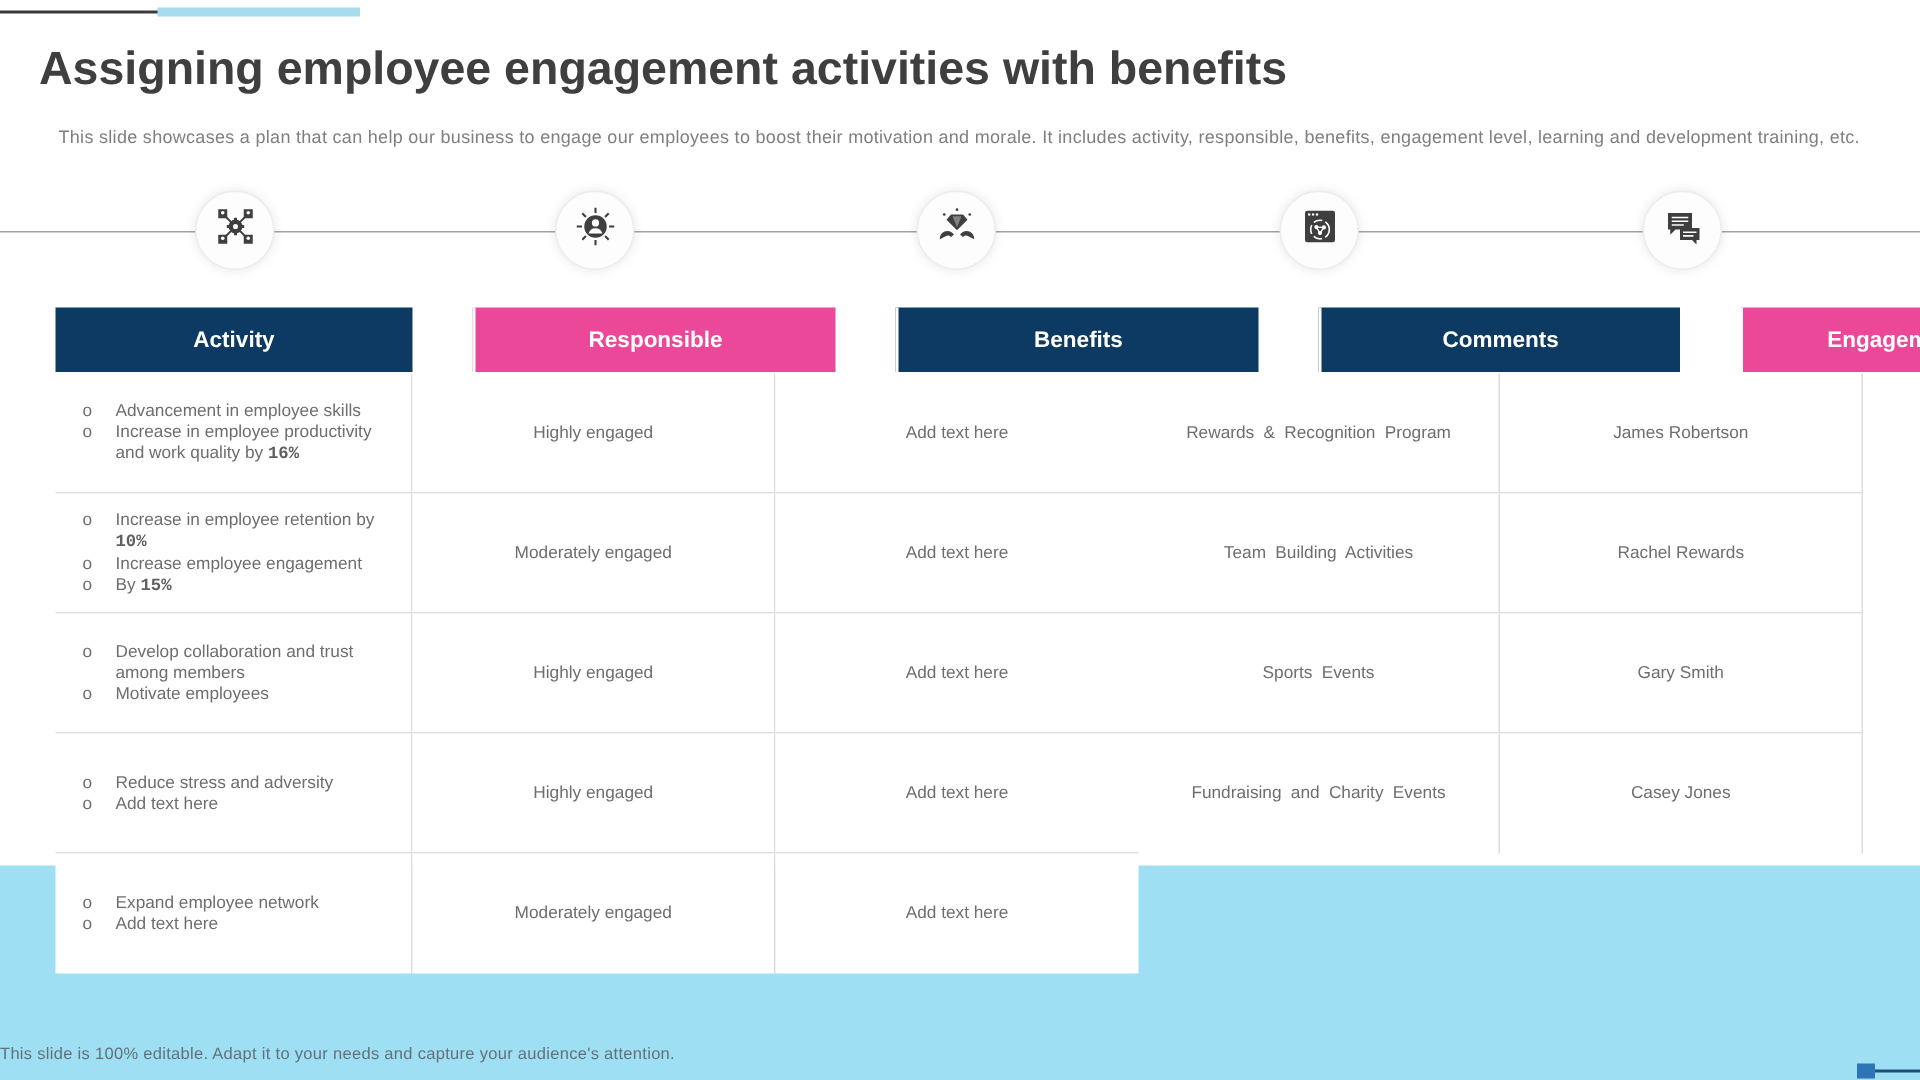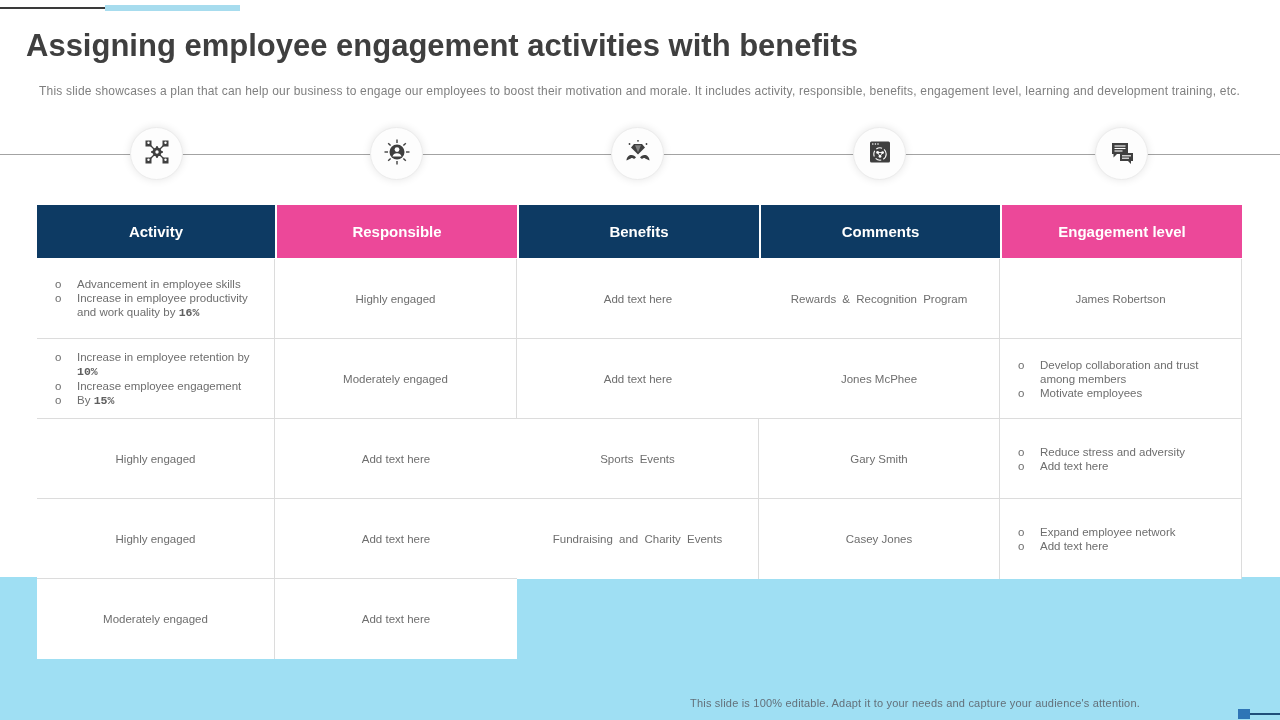--- a/index.html
+++ b/index.html
@@ -34,21 +34,22 @@
     box-shadow:0 0 8px rgba(0,0,0,0.10);
     display:flex; align-items:center; justify-content:center;
   }
   .icon-circle svg { width:28px; height:28px; }
 
   
   .table-wrap { position:absolute; left:37px; top:205px; width:1205px; }
   .thead {
     display:grid;
     grid-template-columns:238px 242px 242px 241px 242px;
-    height:53px;
+    height:43px;
+    gap:40px;
   }
   .th {
     display:flex; align-items:center; justify-content:center;
     color:#ffffff; font-size:15px; font-weight:bold;
     border-left:2px solid #ffffff;
   }
   .th:first-child { border-left:none; }
   .th.dark { background:#0d3a63; }
   .th.blue { background:#ec4899; }
 
@@ -73,21 +74,21 @@
   .cell.benefits ul { list-style:none; }
   .cell.benefits li { display:flex; line-height:14px; margin:0; }
   .cell.benefits li .mark { width:24px; flex:0 0 24px; text-align:left; padding-left:2px; }
   .cell.benefits li .txt { max-width:190px; }
   .cell b { font-weight:bold; color:#5f5f5f;font-family:Liberation Mono, monospace; }
 
   
   .blue-band { position:absolute; left:0; top:577px; width:1280px; height:143px; background:#9fdff3; }
   .footer-note {
     position:absolute; left:0; top:697px; width:1140px;
-    text-align:right; font-size:11px; color:#63707a; letter-spacing:0.2px;
+    text-align:left; font-size:11px; color:#63707a; letter-spacing:0.2px;
   }
   .br-square { position:absolute; left:1238px; top:709px; width:12px; height:10px; background:#2e75b6; }
   .br-line   { position:absolute; left:1250px; top:713px; width:30px; height:2px; background:#1f4e79; }
 </style>
 </head>
 <body>
 
 <div class="top-dark-line"></div>
 <div class="top-blue-bar"></div>
 
@@ -233,21 +234,22 @@
             <span class="txt">Increase employee engagement</span>
           </li>
           <li>
             <span class="mark">o</span>
             <span class="txt">By <b>15%</b></span>
           </li>
         </ul>
       </div>
       <div class="cell engagement">Moderately engaged</div>
       <div class="cell comments col-last">Add text here</div>
-      <div class="cell responsible">Jones McPhee</div>
+      <div class="cell activity">Team Building Activities</div>
+      <div class="cell responsible">Rachel Rewards</div>
       <div class="cell benefits">
         <ul>
           <li>
             <span class="mark">o</span>
             <span class="txt">Develop collaboration and trust among members</span>
           </li>
           <li>
             <span class="mark">o</span>
             <span class="txt">Motivate employees</span>
           </li>

